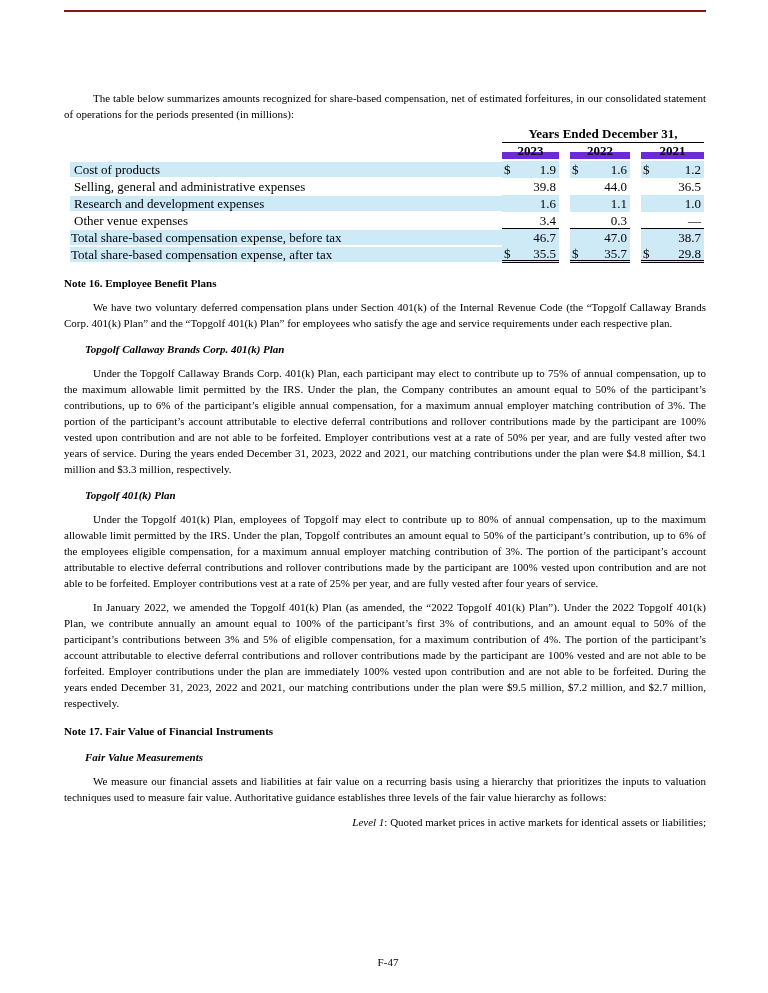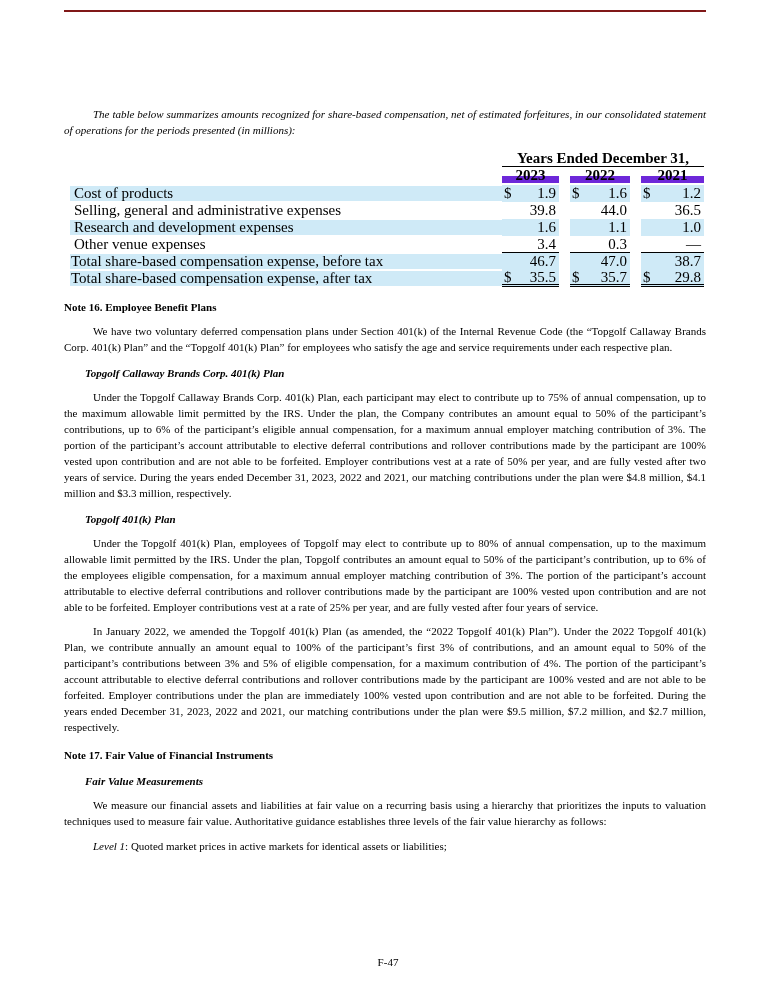--- a/index.html
+++ b/index.html
@@ -14,28 +14,28 @@
   }
   .top-rule {
     position:absolute; top:10px; left:64px; right:62px; height:2px;
     background: var(--rule, #801818);
   }
   p.body {
     margin: 8px 0 0 0;
     text-indent: 29px;
     text-align: justify;
   }
-  p.first { margin-top: 16px; font-style: italic; }
+  p.first { margin-top: 0; }
   .note-title { margin: 12px 0 0 0; font-weight: bold; }
   .subhead { margin: 10px 0 0 21px; font-weight: bold; font-style: italic; }
-  .level-line { margin: 9px 0 7px 0; text-indent: 29px; }
+  .level-line { margin: 9px 0 7px 0; text-indent: 29px; text-align: right; }
   .level-label { font-style: italic; }
 
   
-  .fin-table { margin: 13px 0 0 6px; width: 634px; font-size: 15px; line-height: 15px; }
+  .fin-table { margin: 5px 0 0 6px; width: 634px; font-size: 13px; line-height: 15px; }
   .hrowA, .hrowB, .trow { display: flex; align-items: center; }
   .hrowA { height: 16px; }
   .hrowB { height: 16px; margin-bottom: 2px; }
   .tlabel { flex: 1 1 auto; padding-left: 4px; white-space: nowrap; overflow: hidden; }
   .tlabel.indent { padding-left: 1px; }
   .hspacer { flex: 1 1 auto; }
   .span-years {
     width: 202px; text-align: center; font-weight: bold;
     border-bottom: 1px solid #000; height: 15px; line-height: 14px;
   }

